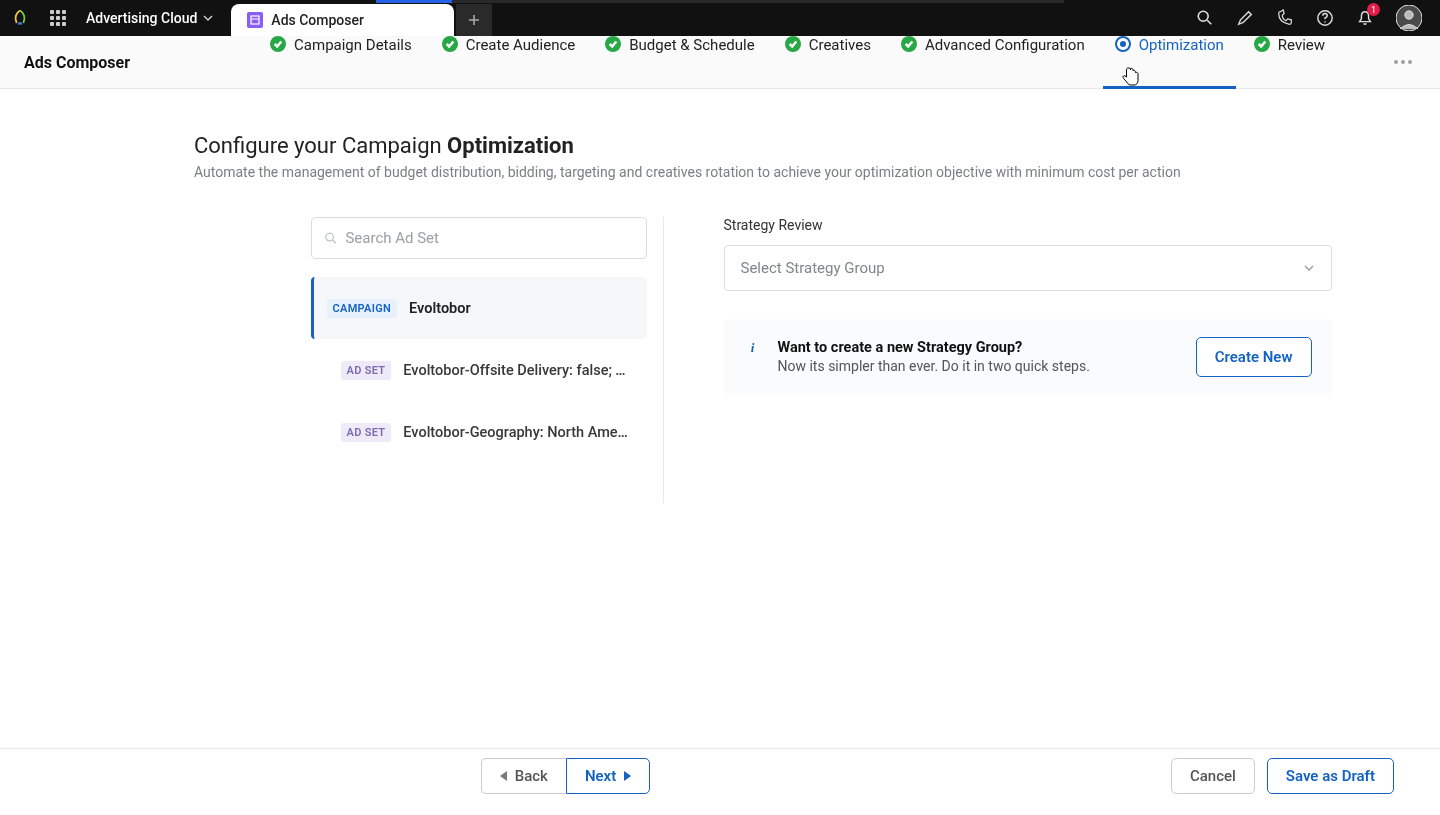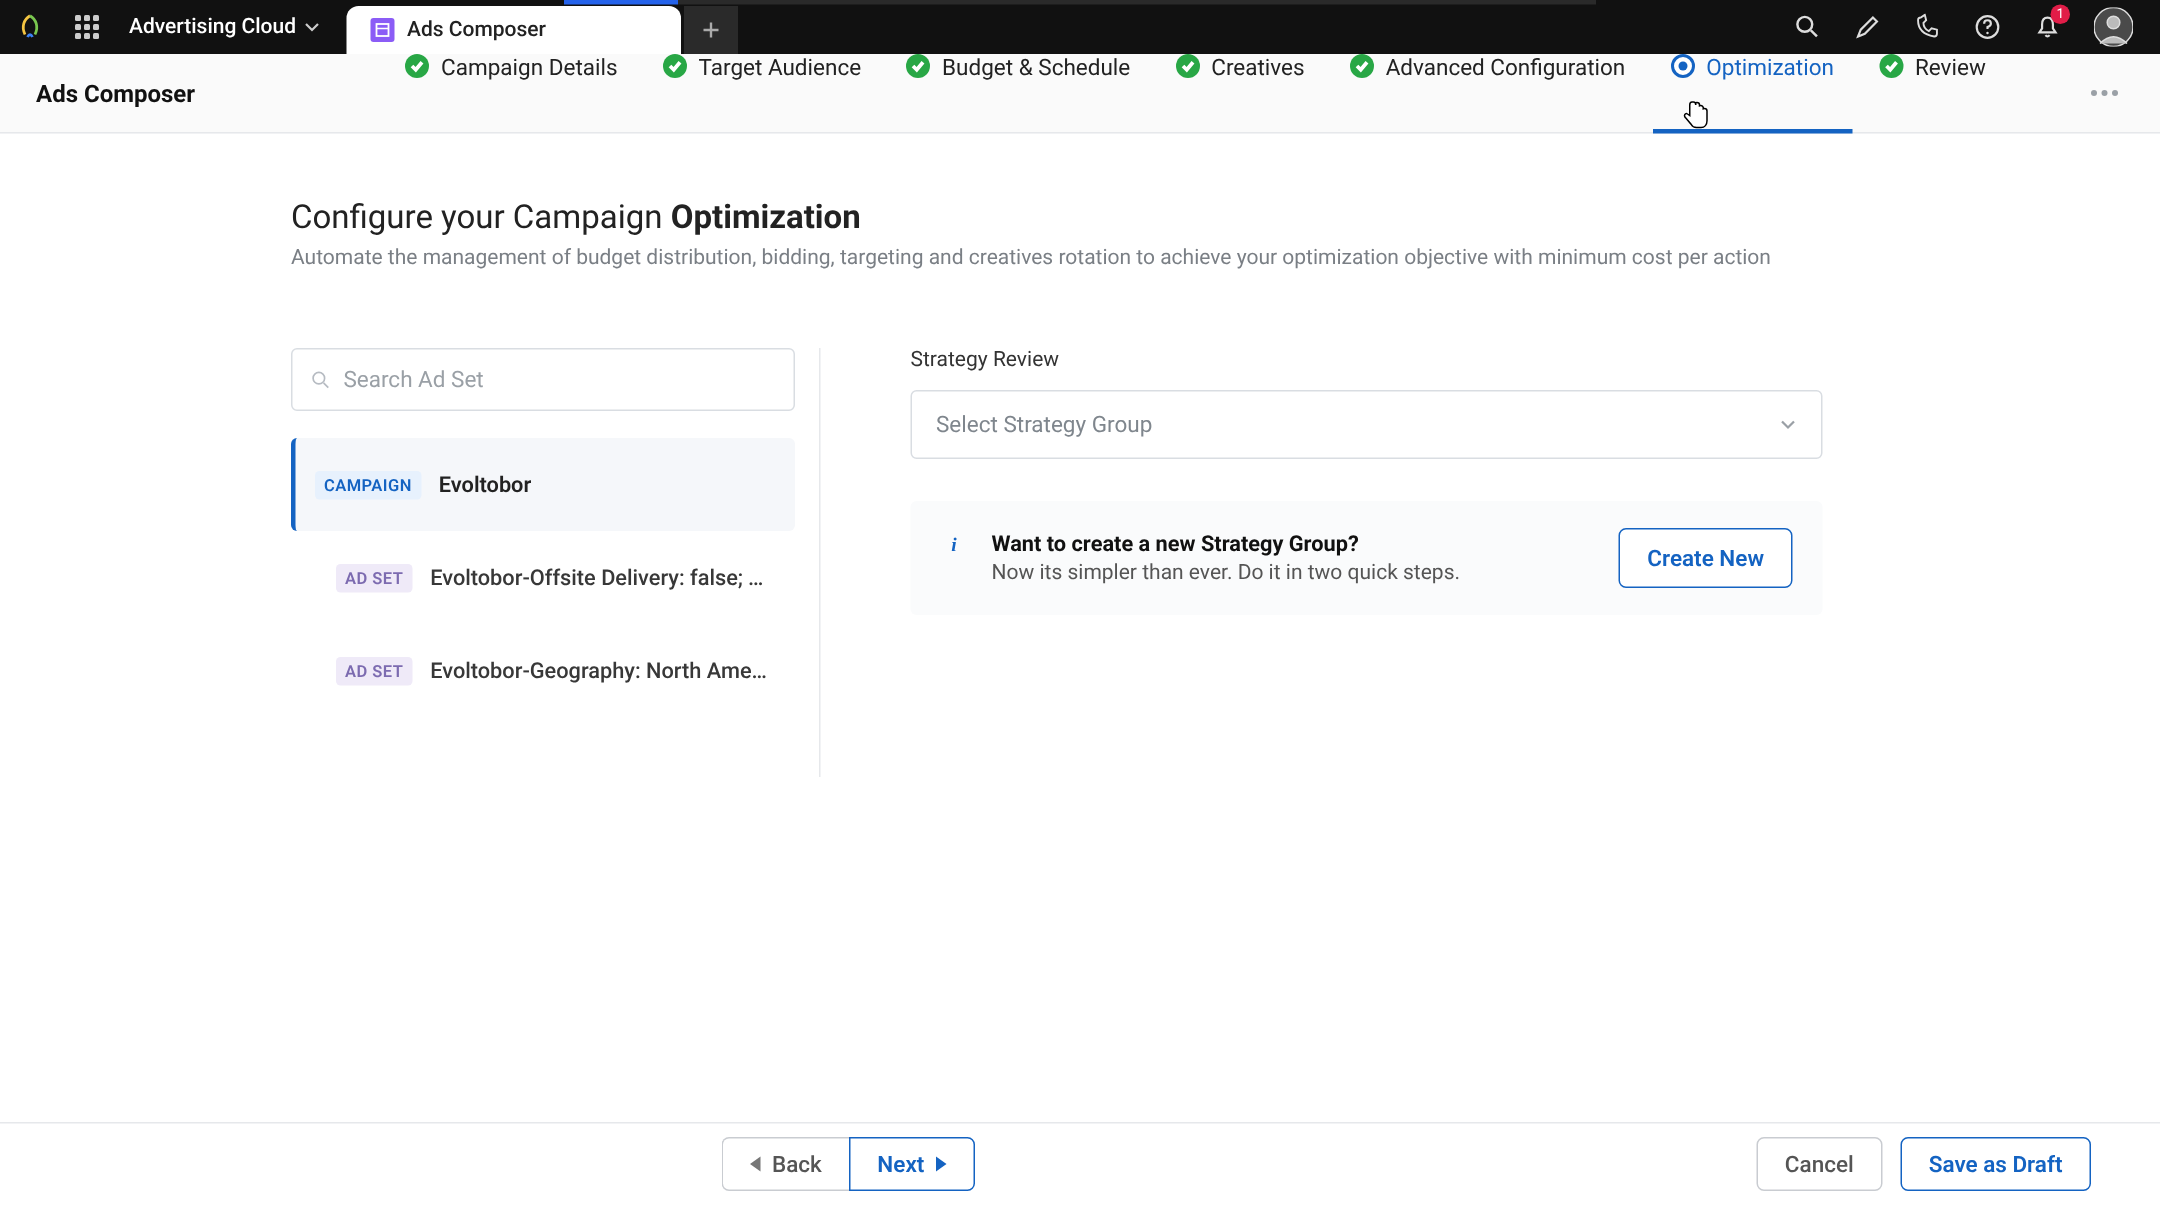--- a/index.html
+++ b/index.html
@@ -44,21 +44,21 @@
 .step-ico.current::after { content:""; width:6px; height:6px; border-radius:50%; background:#1463c2; }
 .more-dots { margin-left:auto; cursor:pointer; display:flex; gap:3px; padding:4px; }
 .more-dots span { width:4px; height:4px; border-radius:50%; background:#9aa0a6; }
 
 
 .content { padding: 44px 0 0 194px; height: calc(815px - 36px - 53px - 55px); position: relative; }
 .heading { font-size:22px; color:#222; font-weight:400; }
 .heading strong { font-weight:700; }
 .subheading { font-size:14px; color:#7a7f85; margin-top:6px; }
 
-.cols { display:flex; margin-top:52px; }
+.cols { display:flex; margin-top:37px;justify-content:center; }
 .leftcol { width:352px; padding-right:16px; }
 .divider { width:1px; background:#e6e8eb; align-self:stretch; margin-bottom:-40px; }
 .rightcol { padding-left:60px; width:660px; }
 
 .searchbox { width:336px; height:42px; border:1px solid #d9dde2; border-radius:4px; display:flex; align-items:center; padding:0 12px; gap:8px; color:#9aa0a6; font-size:15px; }
 .searchbox input { border:none; outline:none; width:100%; font-size:15px; color:#222; background:transparent; }
 .searchbox input::placeholder { color:#9aa0a6; }
 
 .treelist { margin-top:18px; }
 .tree-item { height:62px; border-radius:4px; display:flex; align-items:center; padding:0 16px; gap:12px; cursor:pointer; white-space:nowrap; overflow:hidden; }
@@ -197,21 +197,21 @@
           </svg>
         </span>
       <span>Campaign Details</span>
     </div>
     <div class="step">
       <span class="step-ico done">
           <svg viewBox="0 0 12 12">
             <path d="M2 6 L5 9 L10 3"></path>
           </svg>
         </span>
-      <span>Target Audience</span>
+      <span>Create Audience</span>
     </div>
     <div class="step">
       <span class="step-ico done">
           <svg viewBox="0 0 12 12">
             <path d="M2 6 L5 9 L10 3"></path>
           </svg>
         </span>
       <span>Budget &amp; Schedule</span>
     </div>
     <div class="step">

